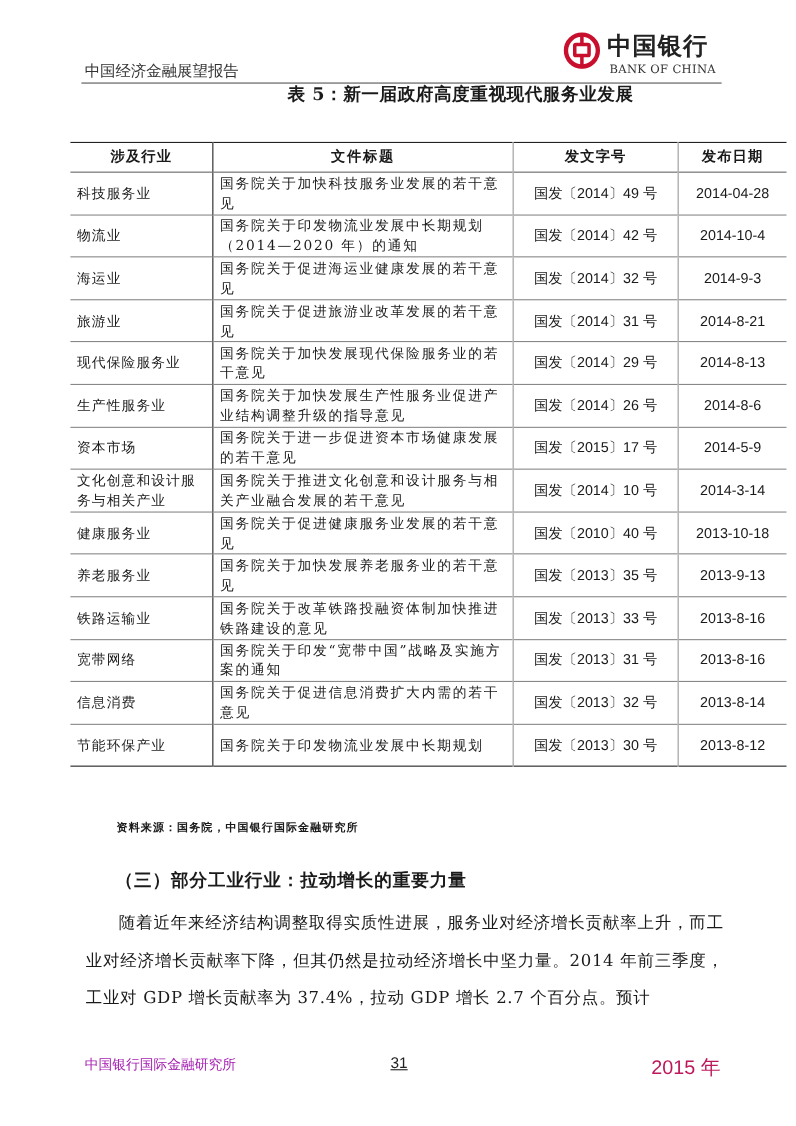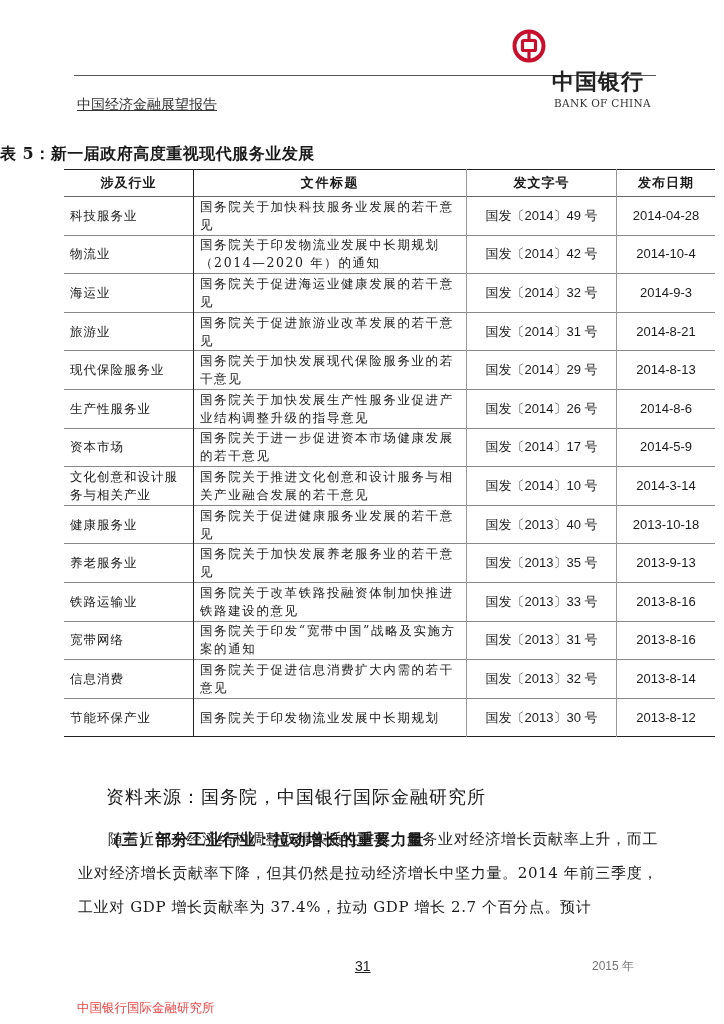--- a/index.html
+++ b/index.html
@@ -1,51 +1,51 @@
 <!DOCTYPE html>
 <html><head>
 <meta charset="utf-8">
 <style>
   html, body { margin: 0; padding: 0; background: #ffffff; }
   body { width: 724px; height: 1024px; position: relative; overflow: hidden; color: #1a1a1a; }
   .abs { position: absolute; }
-  .serif { font-family: "DejaVu Serif", "Liberation Serif", serif; margin-top: 40px; }
+  .serif { font-family: "DejaVu Serif", "Liberation Serif", serif; }
   .sans { font-family: "Liberation Sans", "DejaVu Sans", sans-serif; }
 
-  #running-head { left: 77px; top: 56px; font-size: 14px; color: #333; text-decoration: underline; }
+  #running-head { left: 77px; top: 56px; font-size: 14px; color: #333; }
   #head-rule { left: 74px; top: 75px; width: 582px; height: 1px; background: #555; }
 
   #logo { left: 512px; top: 27px; width: 150px; height: 46px; }
   #logo-mark { left: 0; top: 2px; width: 34px; height: 34px; }
   #logo-cn { left: 40px; top: 0px; font-size: 22px; font-weight: bold; color: #222; letter-spacing: 1px; }
   #logo-en { left: 42px; top: 30px; font-size: 10.5px; color: #333; letter-spacing: 0.3px; }
 
-  #table-title { left: 0; width: 576px; top: 104px; text-align: left; font-size: 16px; font-weight: bold; letter-spacing: 0.5px; }
+  #table-title { left: 0; width: 576px; top: 76px; text-align: right; font-size: 16px; font-weight: bold; letter-spacing: 0.5px; }
 
   #policy-table { left: 64px; top: 129px; width: 600px; border-collapse: collapse; table-layout: fixed; font-size: 12.5px; }
   #policy-table th, #policy-table td { padding: 0 6px; vertical-align: middle; line-height: 18px; }
   #policy-table thead tr { height: 27px; border-top: 1.5px solid #222; border-bottom: 1px solid #666; }
   #policy-table tbody tr { height: 38.6px; border-bottom: 1px solid #888; }
   #policy-table tbody tr:last-child { border-bottom: 1.5px solid #222; }
   #policy-table th { font-weight: bold; text-align: center; font-size: 13px; letter-spacing: 1px; }
   #policy-table .c1 { width: 117px; border-right: 1px solid #222; text-align: left; letter-spacing: 1px; }
   #policy-table th.c1 { text-align: center; }
   #policy-table .c2 { width: 260px; border-right: 1px solid #999; text-align: left; letter-spacing: 1.6px; }
   #policy-table th.c2 { text-align: center; }
   #policy-table .c3 { width: 137px; border-right: 1px solid #999; text-align: center; }
   #policy-table .c4 { width: 86px; text-align: center; }
   #policy-table td.c3, #policy-table td.c4 { font-family: "Liberation Sans", "DejaVu Sans", sans-serif; font-size: 13px; }
 
-  #source-note { left: 106px; top: 745px; font-size: 18px; letter-spacing: 1px; }
+  #source-note { left: 106px; top: 745px; font-size: 10px; letter-spacing: 1px; font-weight: bold; }
   #section-heading { left: 105px; top: 790px; font-size: 16px; font-weight: bold; letter-spacing: 0.8px; }
   #body-para { left: 78px; top: 822px; width: 580px; font-size: 15px; line-height: 34px; text-indent: 30px; letter-spacing: 0.6px; text-align: justify; }
 
-  #footer-left { left: 77px; top: 960px; font-size: 12.5px; color: #ef4444; text-align: center; }
+  #footer-left { left: 77px; top: 960px; font-size: 12.5px; color: #a21caf; text-align: center; }
   #footer-page { left: 355px; top: 958px; font-size: 14px; color: #222; text-decoration: underline; }
-  #footer-right { left: 592px; top: 958px; font-size: 12px; color: #737373; }
+  #footer-right { left: 592px; top: 958px; font-size: 18px; color: #be185d; }
 </style>
 </head>
 <body>
 
 <div id="running-head" class="abs serif">中国经济金融展望报告</div>
 <div id="head-rule" class="abs"></div>
 
 <div id="logo" class="abs">
   <svg id="logo-mark" class="abs" viewBox="0 0 34 34">
     <circle cx="17" cy="17" r="14.5" fill="none" stroke="#c8102e" stroke-width="4"></circle>
@@ -101,33 +101,33 @@
     </tr>
     <tr>
       <td class="c1">生产性服务业</td>
       <td class="c2">国务院关于加快发展生产性服务业促进产业结构调整升级的指导意见</td>
       <td class="c3">国发〔2014〕26 号</td>
       <td class="c4">2014-8-6</td>
     </tr>
     <tr>
       <td class="c1">资本市场</td>
       <td class="c2">国务院关于进一步促进资本市场健康发展的若干意见</td>
-      <td class="c3">国发〔2014〕17 号</td>
+      <td class="c3">国发〔2015〕17 号</td>
       <td class="c4">2014-5-9</td>
     </tr>
     <tr>
       <td class="c1">文化创意和设计服务与相关产业</td>
       <td class="c2">国务院关于推进文化创意和设计服务与相关产业融合发展的若干意见</td>
       <td class="c3">国发〔2014〕10 号</td>
       <td class="c4">2014-3-14</td>
     </tr>
     <tr>
       <td class="c1">健康服务业</td>
       <td class="c2">国务院关于促进健康服务业发展的若干意见</td>
-      <td class="c3">国发〔2013〕40 号</td>
+      <td class="c3">国发〔2010〕40 号</td>
       <td class="c4">2013-10-18</td>
     </tr>
     <tr>
       <td class="c1">养老服务业</td>
       <td class="c2">国务院关于加快发展养老服务业的若干意见</td>
       <td class="c3">国发〔2013〕35 号</td>
       <td class="c4">2013-9-13</td>
     </tr>
     <tr>
       <td class="c1">铁路运输业</td>

